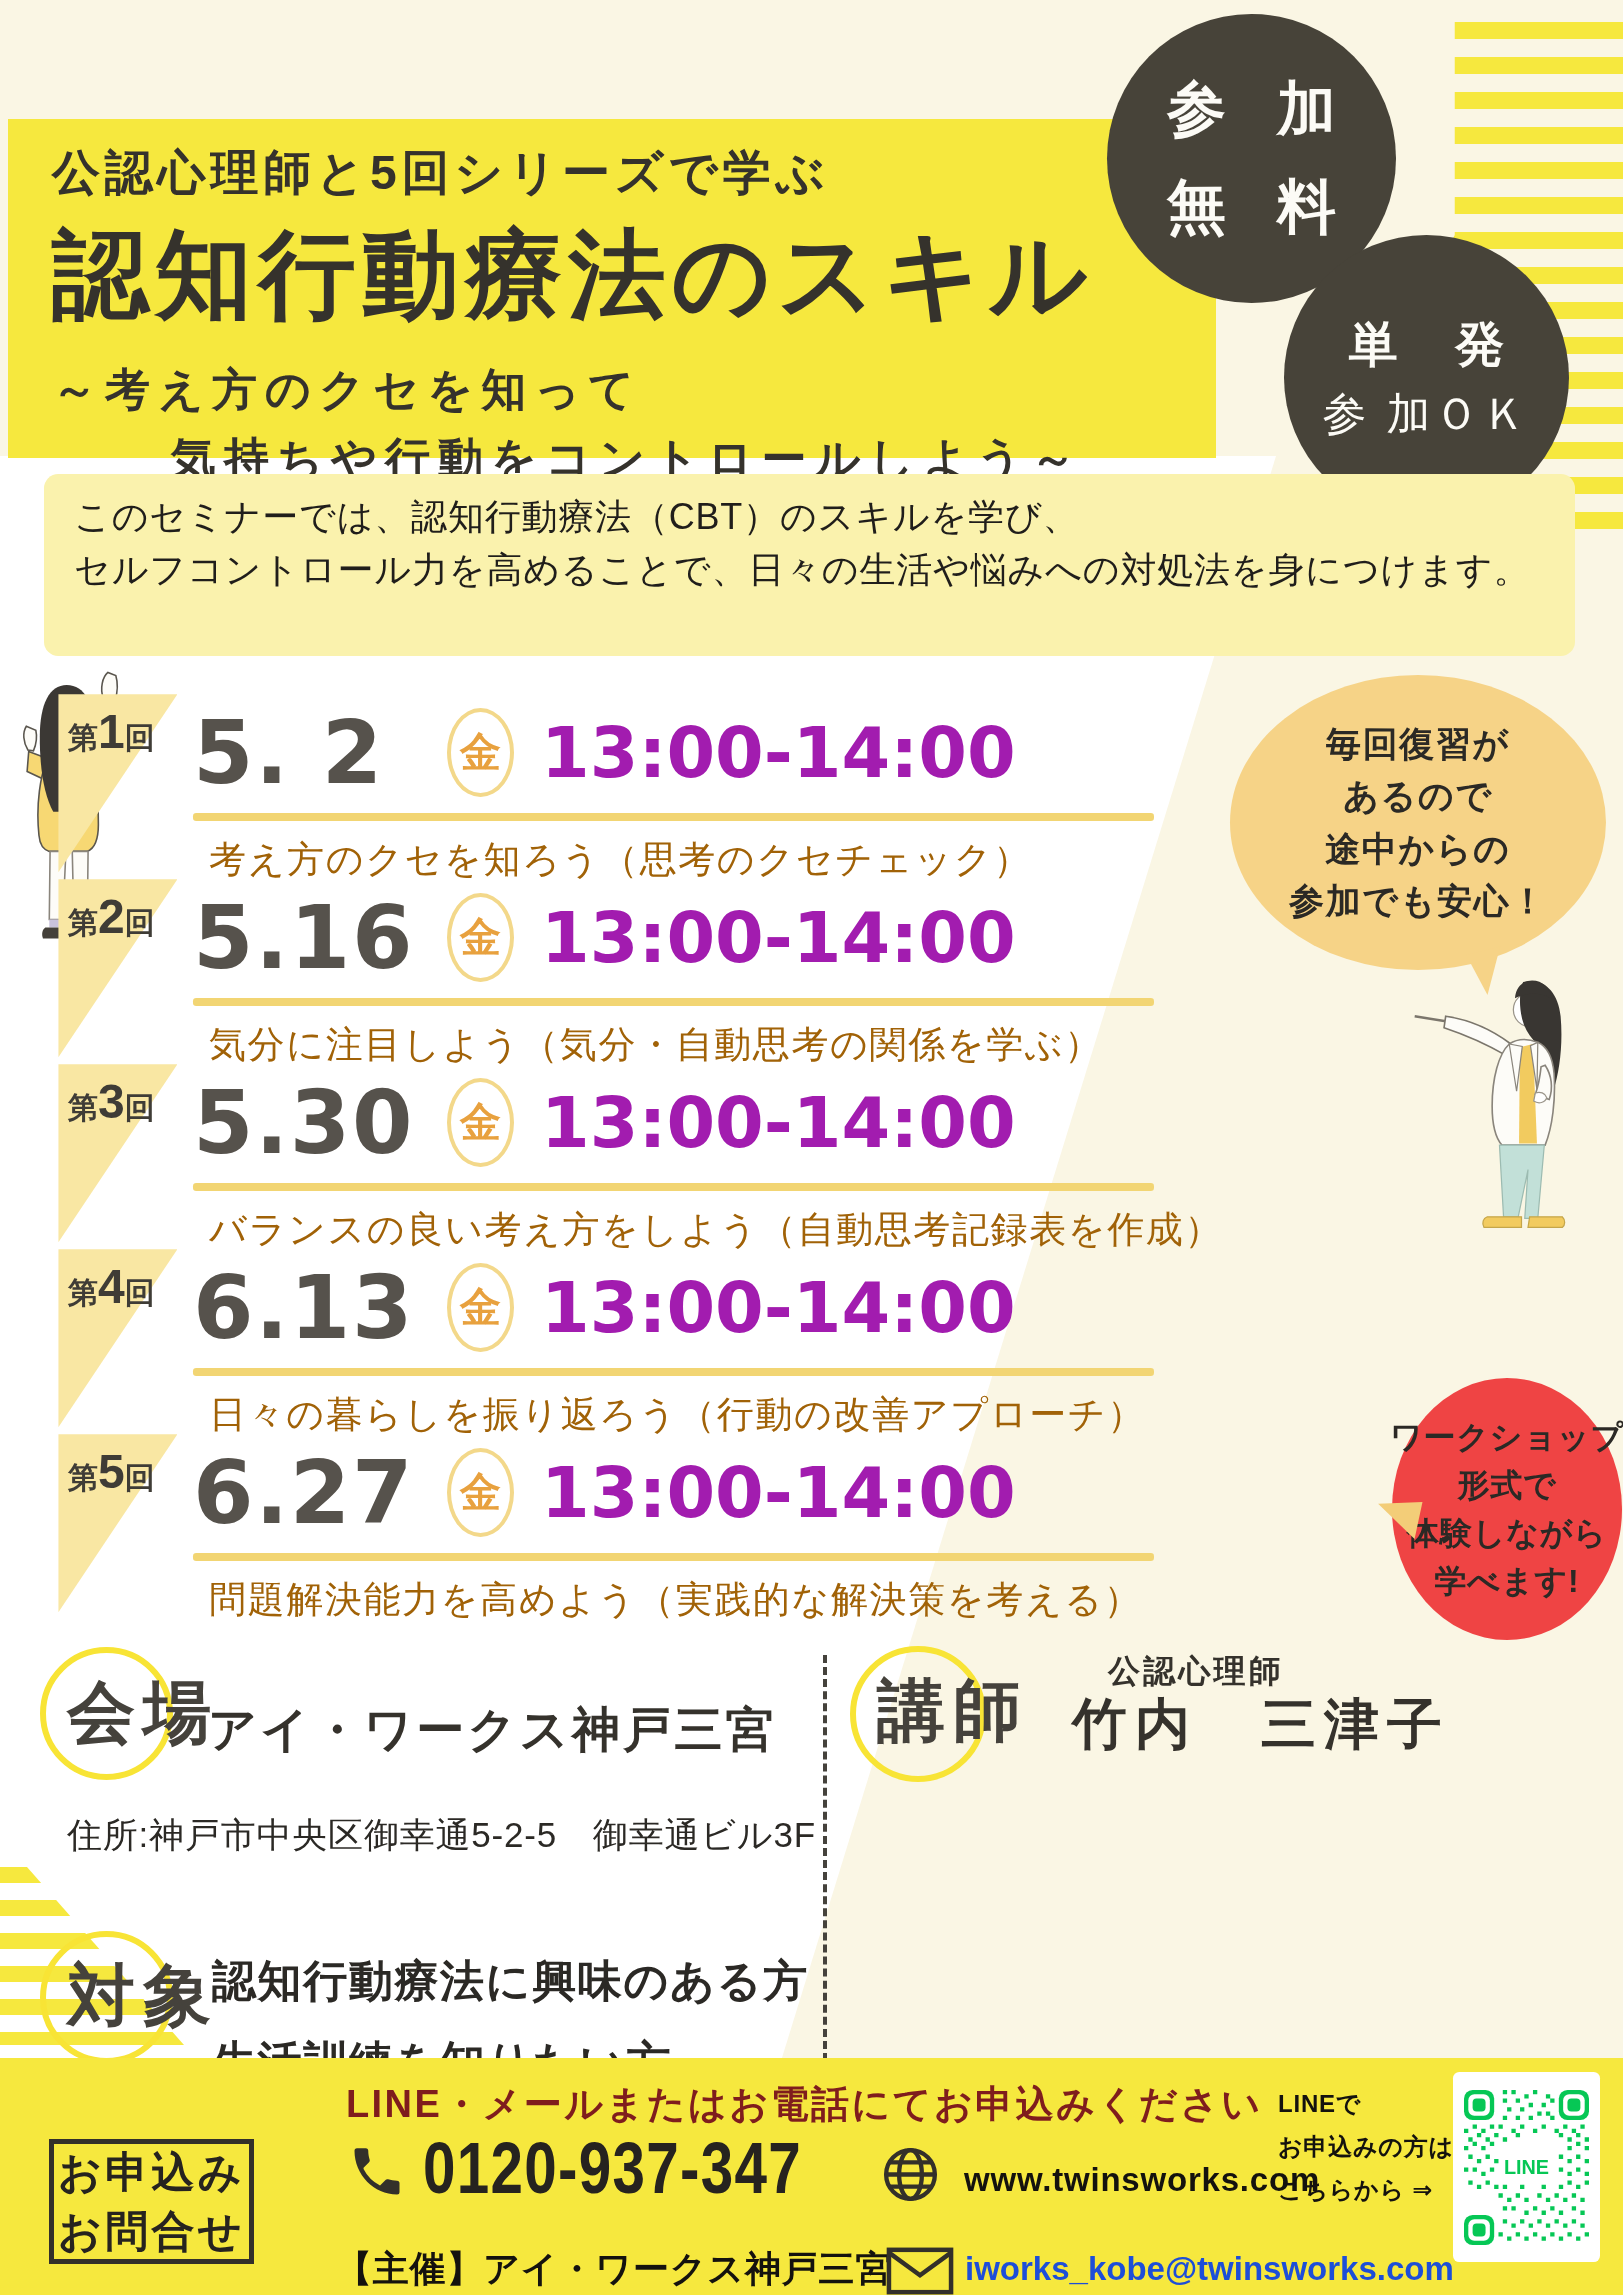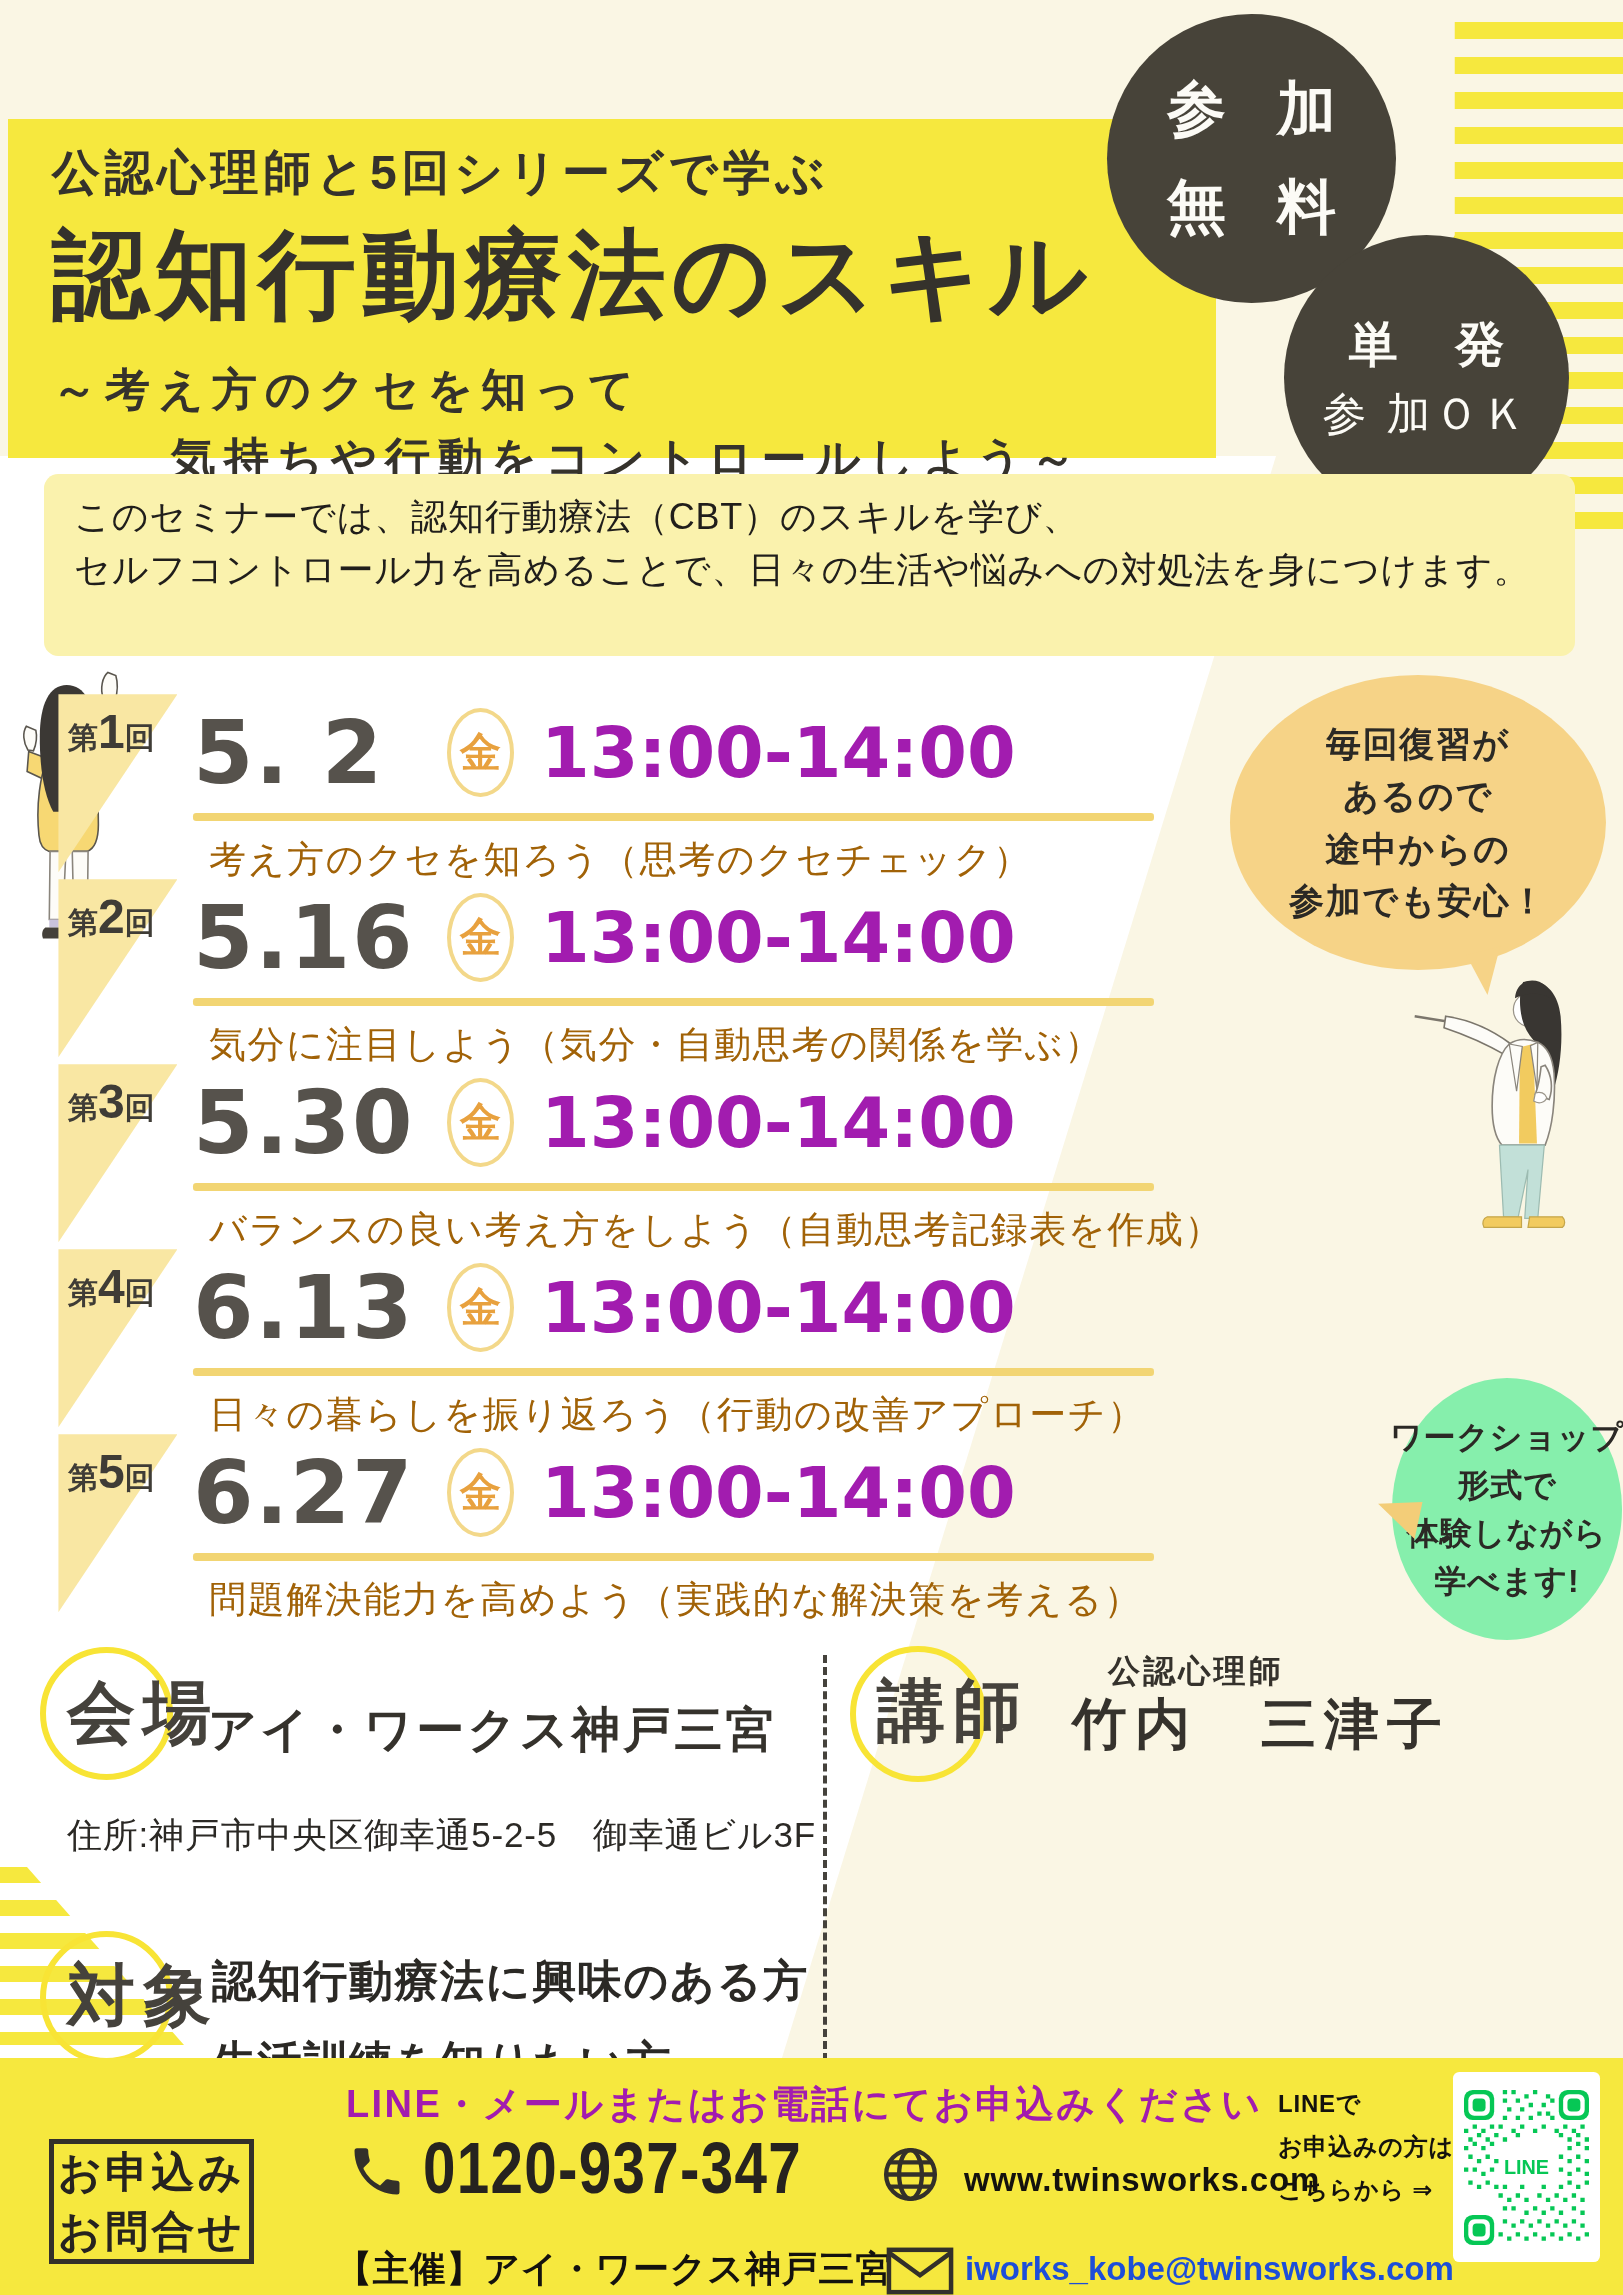--- a/index.html
+++ b/index.html
@@ -39,40 +39,40 @@
   .sday{flex:0 0 auto;width:67px;height:89px;border:4.8px solid #F3D88A;border-radius:50%;display:flex;
     align-items:center;justify-content:center;margin-right:27px;color:#E8A13E;font-size:41px;font-weight:700;box-sizing:border-box;}
   .stime{font-size:70px;font-weight:800;color:#a21caf;font-family:"DejaVu Sans",sans-serif;}
   .sline{margin-left:133px;margin-top:1.6px;width:961px;height:8.7px;background:#F2D573;border-radius:3.2px;}
   .stopic{margin-left:149px;margin-top:14px;font-size:37px;color:#a16207;letter-spacing:1.6px;font-weight:500;white-space:nowrap;}
   .bubble1{position:absolute;left:1230px;top:675px;width:376px;height:295px;background:#F6D387;border-radius:50%;
     display:flex;flex-direction:column;align-items:center;justify-content:center;text-align:center;
     font-size:35px;font-weight:600;color:#2B2925;line-height:1.5;letter-spacing:1.6px;}
   .bubble1 .tail{position:absolute;left:64%;bottom:-24px;width:0;height:0;border-left:11px solid transparent;
     border-right:24px solid transparent;border-top:44px solid #F6D387;transform:rotate(-14deg);}
-  .bubble2{position:absolute;left:1392px;top:1378px;width:230px;height:262px;background:#86efac;border-radius:50%;
+  .bubble2{position:absolute;left:1392px;top:1378px;width:230px;height:262px;background:#ef4444;border-radius:50%;
     display:flex;flex-direction:column;align-items:center;justify-content:center;text-align:center;
     font-size:32px;font-weight:600;color:#2B2925;line-height:1.5;letter-spacing:0.8px;white-space:nowrap;}
   .bubble2 .tail{position:absolute;left:-16px;top:119px;width:0;height:0;border-top:11px solid transparent;
     border-bottom:27px solid transparent;border-right:43px solid #F3CD78;transform:rotate(12deg);}
   .person{position:absolute;}
   .ring{position:absolute;border:6.3px solid #F8E435;border-radius:50%;box-sizing:border-box;}
   .heading{position:absolute;font-size:68px;font-weight:700;color:#45423C;letter-spacing:8px;}
   .venue-name{position:absolute;left:208px;top:1698px;font-size:48px;font-weight:700;color:#35322C;letter-spacing:3.2px;}
   .venue-address{position:absolute;left:67px;top:1812px;font-size:35px;color:#2B2925;letter-spacing:0.8px;font-weight:500;}
   .audience-lines{position:absolute;left:212px;top:1940px;font-size:44px;line-height:1.85;color:#2B2925;font-weight:600;letter-spacing:1.6px;}
   .divider{position:absolute;left:823px;top:1655px;height:406px;width:0;border-left:4px dashed #45423C;}
   .qualification{position:absolute;left:1108px;top:1650px;font-size:32px;color:#35322C;font-weight:600;letter-spacing:3.2px;}
   .instructor-name{position:absolute;left:1072px;top:1688px;font-size:55px;font-weight:700;color:#35322C;letter-spacing:8px;}
   .bio{position:absolute;left:872px;top:1790px;width:745px;font-size:34px;line-height:1.62;color:#2B2925;letter-spacing:1.6px;font-weight:500;}
   .footer{position:absolute;left:0;top:2058px;width:1623px;height:238px;background:#F6E83E;}
   .apply-box{position:absolute;left:49px;top:81px;width:205px;height:125px;border:5.5px solid #33302A;box-sizing:border-box;
     display:flex;flex-direction:column;align-items:center;justify-content:center;font-size:43px;font-weight:700;
     color:#26231F;letter-spacing:3.2px;line-height:1.35;}
-  .fmessage{position:absolute;left:346px;top:20.6px;font-size:38px;font-weight:700;color:#a21caf;letter-spacing:2.4px;}
+  .fmessage{position:absolute;left:346px;top:20.6px;font-size:38px;font-weight:700;color:#7f1d1d;letter-spacing:2.4px;}
   .phone-icon{position:absolute;left:347px;top:84px;width:60px;height:60px;}
   .fphone{position:absolute;left:423px;top:68px;font-size:73px;font-weight:800;color:#26231F;letter-spacing:1.6px;
     font-family:"Liberation Sans",sans-serif;transform:scaleX(.8);transform-origin:left center;white-space:nowrap;}
   .globe-icon{position:absolute;left:878px;top:84px;width:65px;height:65px;}
   .fsite{position:absolute;left:964px;top:103px;font-size:33px;font-weight:700;color:#14120E;letter-spacing:0.8px;}
   .organizer{position:absolute;left:336px;top:187px;font-size:36px;font-weight:700;color:#14120E;letter-spacing:0.8px;}
   .mail-icon{position:absolute;left:885px;top:189px;width:70px;height:48px;}
   .femail{position:absolute;left:965px;top:192px;font-size:33px;font-weight:600;color:#1d4ed8;letter-spacing:0px;}
   .line-cta{position:absolute;left:1278px;top:24px;font-size:24px;line-height:1.8;font-weight:600;color:#14120E;letter-spacing:0.8px;}
   .qr-card{position:absolute;left:1453px;top:14.3px;width:147px;height:190px;background:#FFFFFF;border-radius:6.3px;

